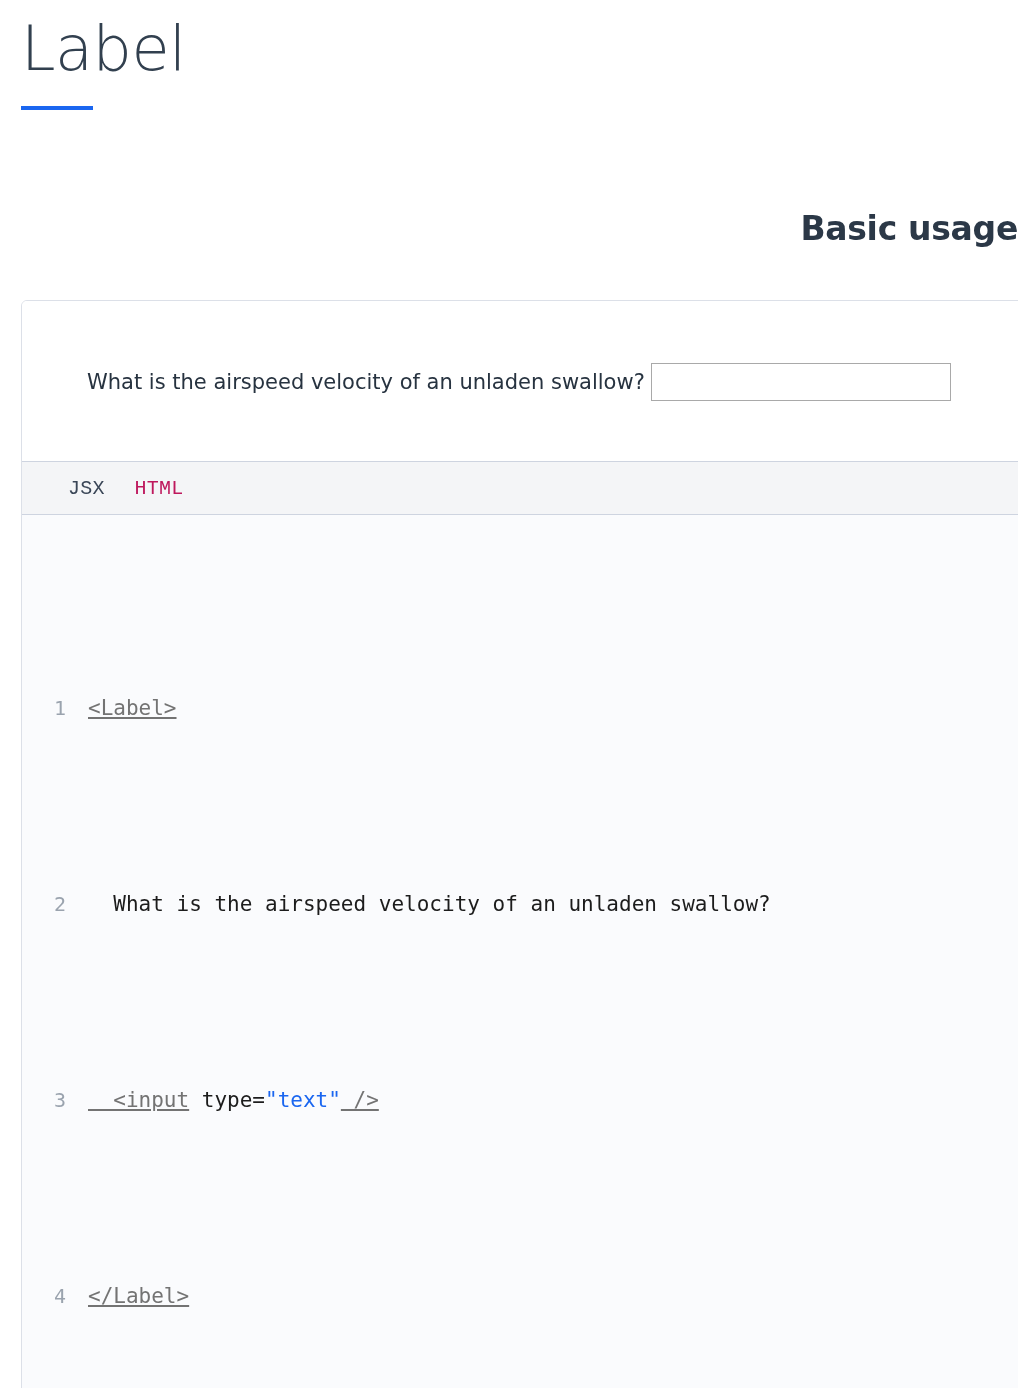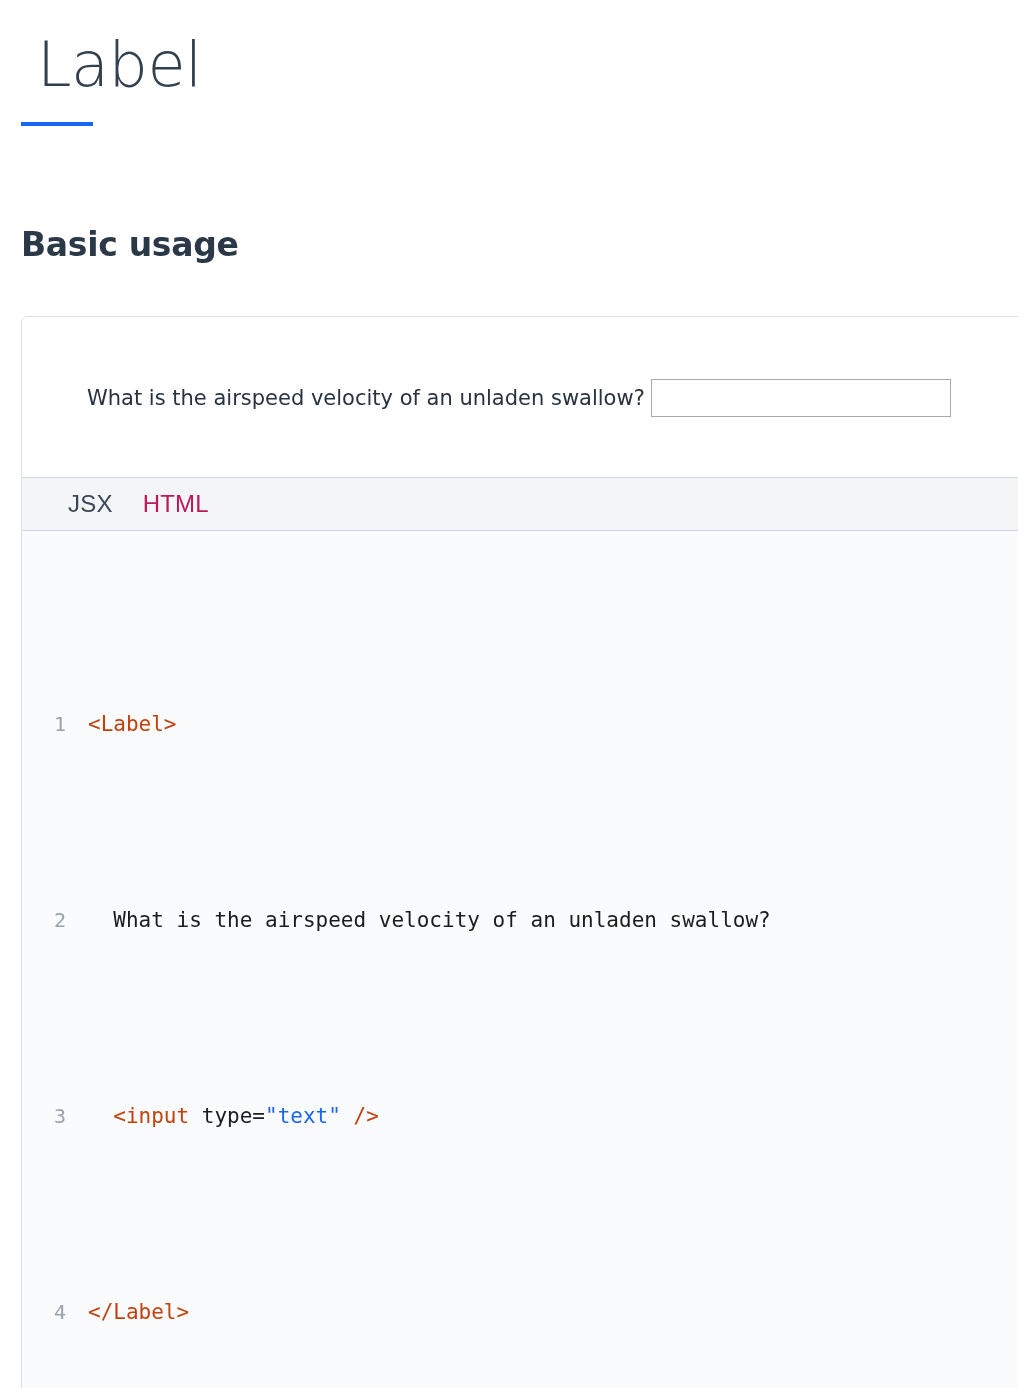--- a/index.html
+++ b/index.html
@@ -25,41 +25,41 @@
   }
 
   
   .page-title {
     font-family: "DejaVu Sans", sans-serif;
     font-weight: 300;
     font-size: 62px;
     line-height: 1.0;
     letter-spacing: -0.5px;
     color: #32404f;
-    margin: 16px;
+    margin: 0;
     padding-top: 18px;
   }
   .title-rule {
     width: 72px;
     height: 4px;
     background: #1a66f0;
     margin-top: 26px;
   }
 
   
   .section-heading {
     font-family: "DejaVu Sans", sans-serif;
     font-weight: bold;
     font-size: 33px;
     line-height: 1.1;
     letter-spacing: -0.3px;
     color: #2b3847;
     margin: 0;
   }
-  .heading-basic { padding-top: 101px; }
+  .heading-basic { padding-top: 101px; text-align: right; }
 
   
   .example-card {
     margin-top: 53px;
     margin-right: -14px;   
     border: 1px solid #dce0e8;
     border-radius: 6px;
     background: #ffffff;
     overflow: hidden;
   }
@@ -94,22 +94,22 @@
   .tab-bar {
     display: flex;
     align-items: center;
     background: #f4f5f7;
     border-top: 1px solid #ced4e0;
     border-bottom: 1px solid #ced4e0;
     height: 54px;
     padding-left: 46px;
   }
   .tab {
-    font-family: Liberation Sans, sans-serif;
-    font-size: 24px;
+    font-family: Liberation Mono, monospace;
+    font-size: 20px;
     letter-spacing: 0.2px;
     margin-right: 30px;
     cursor: pointer;
     user-select: none;
   }
   .tab.active { color: #3a4657; }
   .tab.inactive { color: #be185d; }
 
   
   .code-block {
@@ -123,21 +123,21 @@
   }
   .code-line { display: block; height: 49px; }
   .gutter {
     display: inline-block;
     width: 66px;
     text-align: right;
     padding-right: 22px;
     color: #9aa3ae;
     font-size: 20px;
   }
-  .tok-tag    { color: #c2410c; }
+  .tok-tag    { color: #737373; text-decoration: underline; }
   .tok-plain  { color: #1c1c1c; }
   .tok-attr   { color: #1c1c1c; text-align: center; }
   .tok-string { color: #1a66f0; }
   .demo-input.in-basic { width: 300px; height: 38px; }
 </style>
 </head>
 <body>
 
 <div class="page">
 

